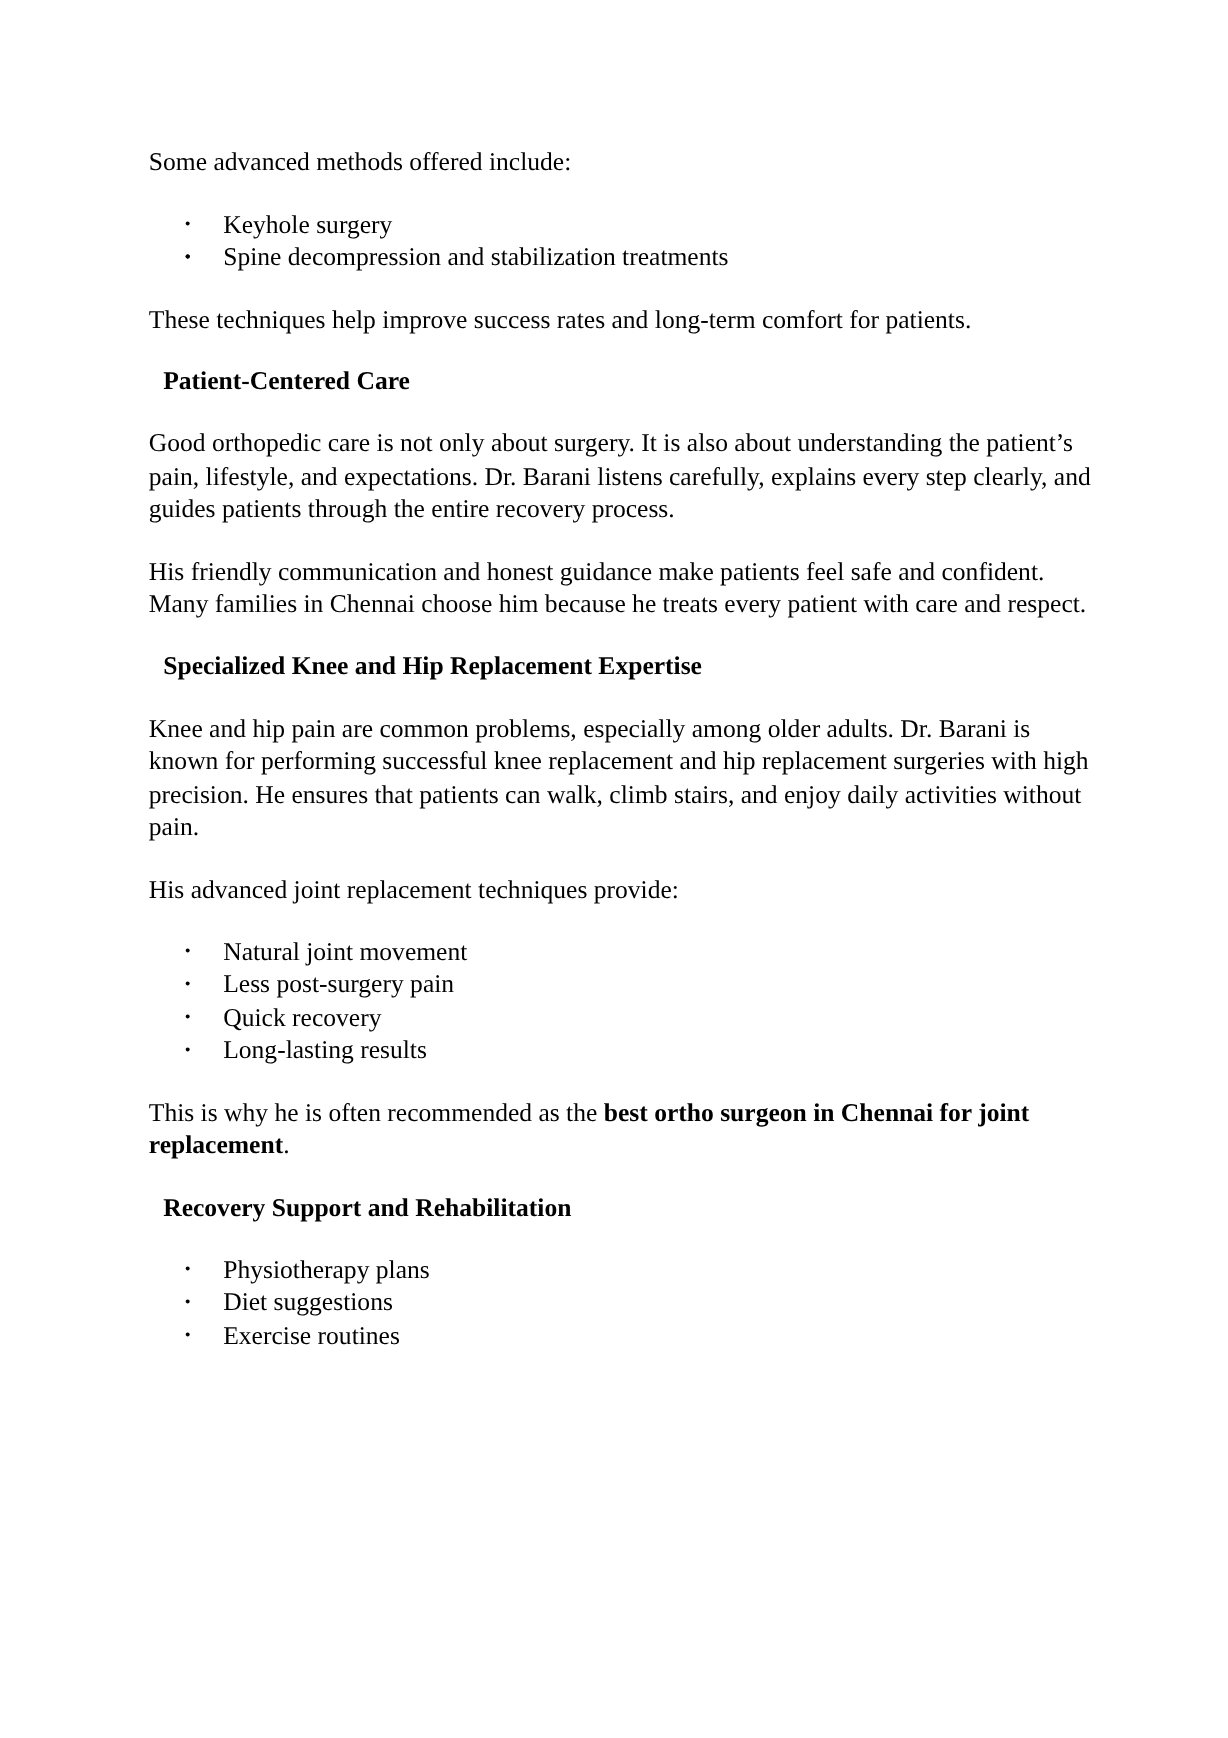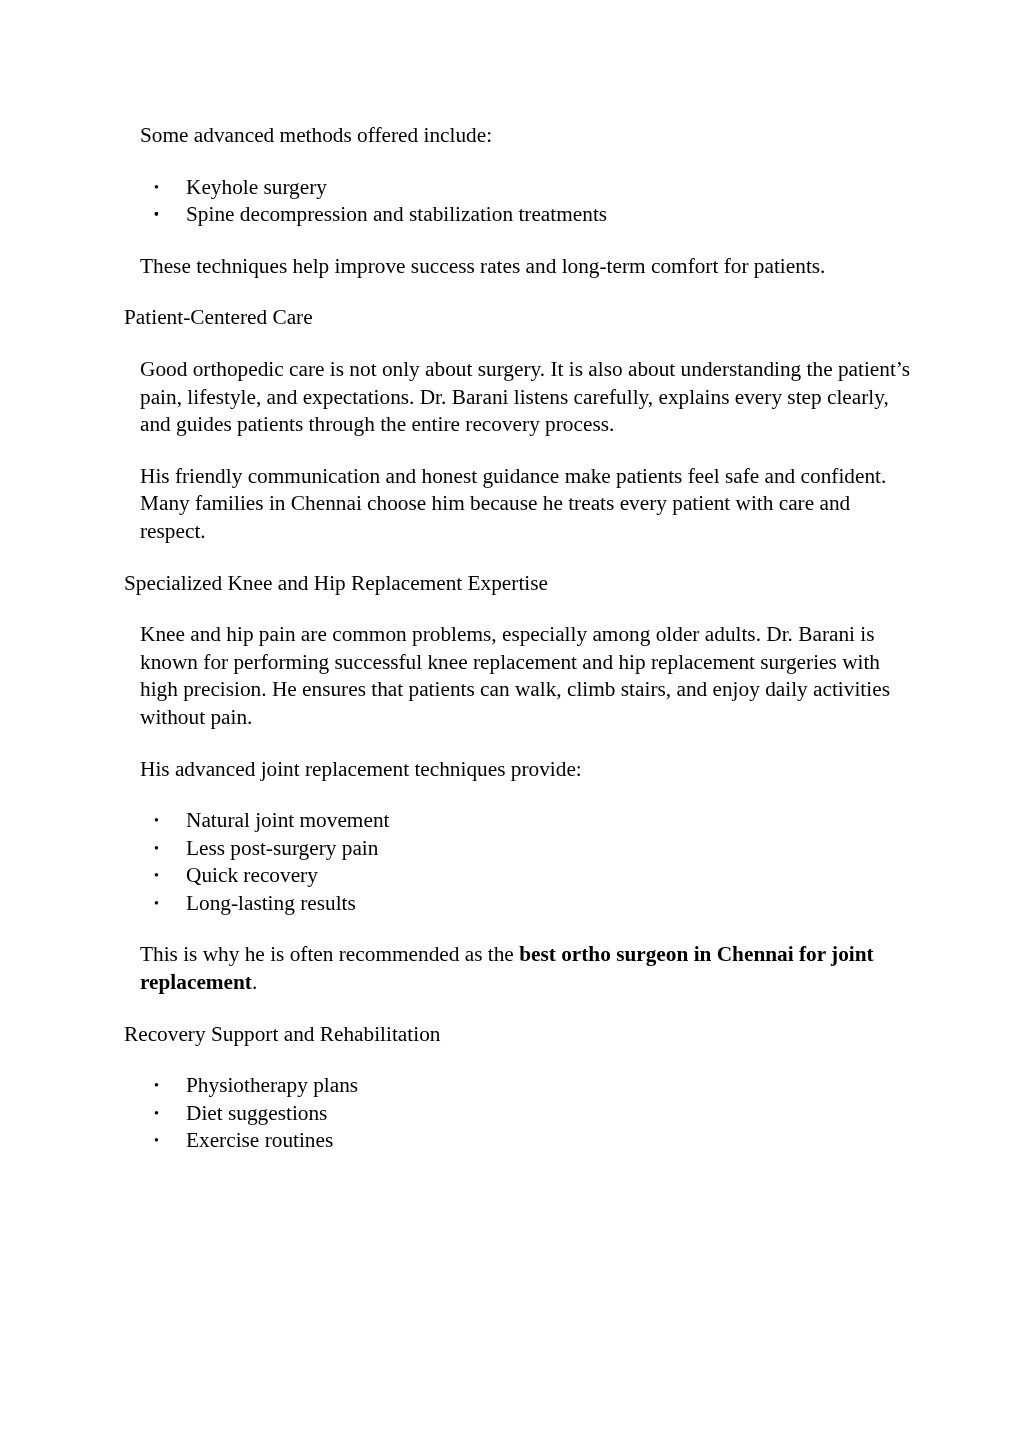--- a/index.html
+++ b/index.html
@@ -17,25 +17,25 @@
     }
     .page {
       position: absolute;
       left: 124px;
       top: 122px;
       width: 790px;
       font-size: 21.3px;
       line-height: 27.6px;
     }
     p {
-      margin: 0 0 24px 16px;
+      margin: 0 0 24px 0;
     }
     .heading {
-      font-weight: normal;
-      margin: 0 0 24px 0;
+      font-weight: bold;
+      margin: 0 0 24px 12px;
     }
     ul {
       list-style: none;
       margin: 0 0 24px 0;
       padding: 0;
     }
     ul li {
       position: relative;
       padding-left: 62px;
       line-height: 27.6px;

